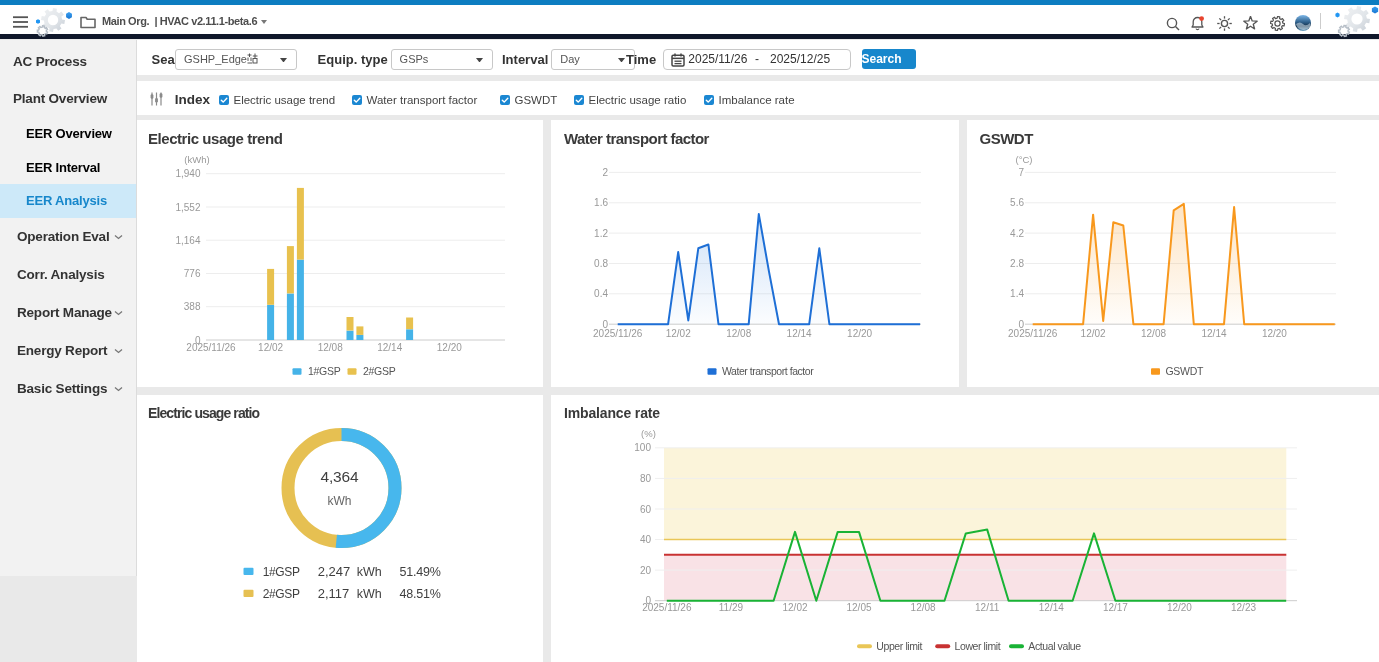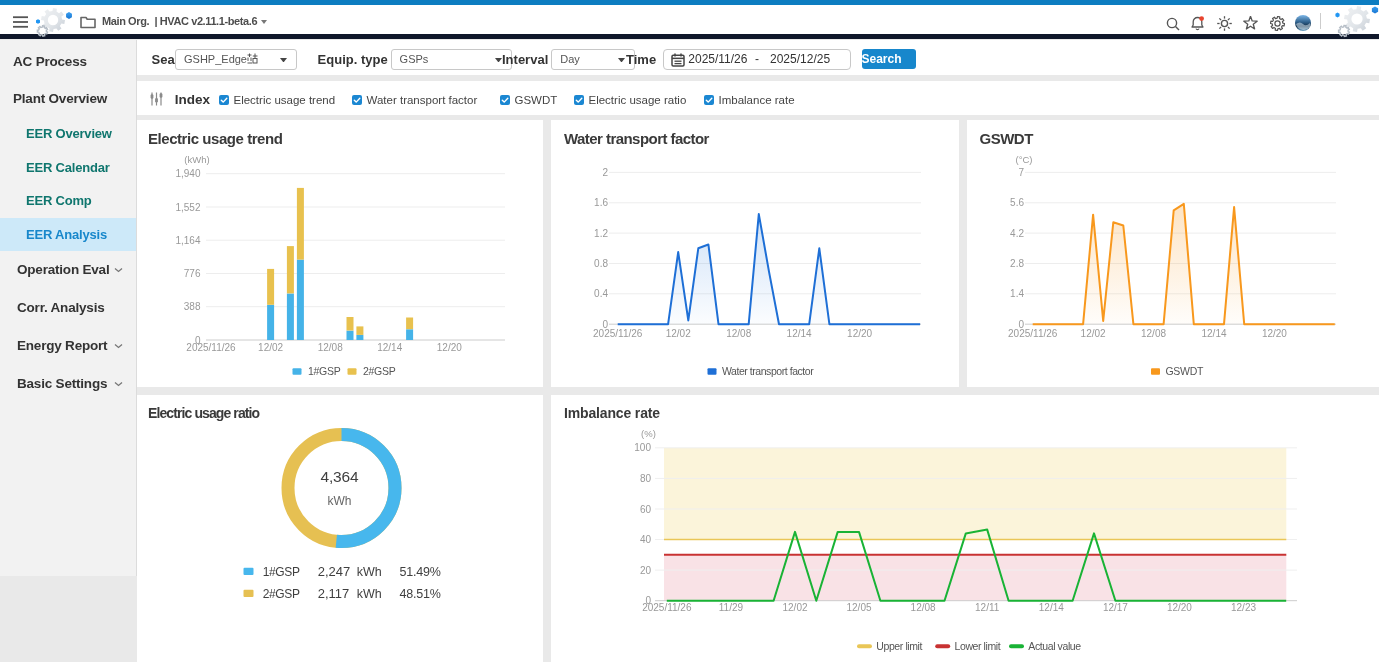--- a/index.html
+++ b/index.html
@@ -3,21 +3,21 @@
 <style>
 * { margin:0; padding:0; box-sizing:border-box; }
 html,body { width:1379px; height:662px; overflow:hidden; font-family:"Liberation Sans", sans-serif; background:#e9e9e9; }
 .abs { position:absolute; }
 .topbar { position:absolute; left:0; top:0; width:1379px; height:39px; background:#fff; border-bottom:5px solid #0f172a; }
 .topbar::before { content:""; position:absolute; left:0; top:0; width:1379px; height:5px; background:#0d7dc1; }
 .orgname { position:absolute; left:102px; top:14.5px; font-size:11px; font-weight:bold; color:#4d4d4d; letter-spacing:-0.4px; white-space:pre; }
 .sidebar { position:absolute; left:0; top:40px; width:137px; height:536px; background:#f2f2f2; border-right:1px solid #dcdcdc; }
 .mi { position:relative; height:37px; line-height:37px; padding-left:13px; font-size:13.5px; font-weight:bold; color:#333; letter-spacing:-0.2px; }
 .mi2 { height:38px; line-height:38px;padding-left:17px; }
-.si { position:relative; height:33.5px; line-height:33.5px; padding-left:26px; font-size:13px; font-weight:bold; color:#0f766e; letter-spacing:-0.2px; }
+.si { position:relative; height:33.5px; line-height:33.5px; padding-left:26px; font-size:13px; font-weight:bold; color:#000000; letter-spacing:-0.2px; }
 .si.active { background:#cde9f9; color:#1787cb; }
 .chev { position:absolute; right:13px; top:0; height:100%; display:flex; align-items:center; }
 .card { position:absolute; background:#fff; }
 .ctitle { position:absolute; left:11px; top:10px; font-size:15px; font-weight:bold; color:#3a3a3a; }
 .flabel { position:absolute; top:2px; height:35px; line-height:35px; font-size:13px; font-weight:bold; color:#333; }
 .sel { position:absolute; top:8.5px; height:21px; border:1px solid #c8c8c8; border-radius:3px; background:#fff; color:#555; }
 .sel > span:first-child { position:absolute; left:8px; top:0; line-height:19.5px; font-size:11px; white-space:pre; }
 .scaret { position:absolute; right:9px; top:7.5px; line-height:0; }
 .cbx { position:absolute; top:14px; line-height:0; }
 .cblab { position:absolute; top:1.5px; height:34px; line-height:34px; font-size:11.5px; color:#444; }
@@ -104,29 +104,33 @@
         <path d="M45.00 4.40 L48.12 6.20 L48.12 9.80 L45.00 11.60 L41.88 9.80 L41.88 6.20 Z" fill="url(#bb)"></path>
         <path d="M7.50 10.60 L9.58 11.80 L9.58 14.20 L7.50 15.40 L5.42 14.20 L5.42 11.80 Z" fill="#2196f3"></path>
       </svg></div>
 </div>
 
 <div class="sidebar">
   <div style="height:3px"></div>
   <div class="mi">AC Process</div>
   <div class="mi">Plant Overview</div>
   <div class="si">EER Overview</div>
-  <div class="si">EER Calendar</div>
-  <div class="si">EER Comp</div>
+  <div class="si">EER Interval</div>
   <div class="si active">EER Analysis</div>
   <div class="mi mi2">Operation Eval<span class="chev">
         <svg width="9" height="6" viewBox="0 0 9 6">
           <path d="M1 1.5 L4.5 4.5 L8 1.5" fill="none" stroke="#777" stroke-width="1.3"></path>
         </svg>
       </span></div>
   <div class="mi mi2">Corr. Analysis</div>
+  <div class="mi mi2">Report Manage<span class="chev">
+        <svg width="9" height="6" viewBox="0 0 9 6">
+          <path d="M1 1.5 L4.5 4.5 L8 1.5" fill="none" stroke="#777" stroke-width="1.3"></path>
+        </svg>
+      </span></div>
   <div class="mi mi2">Energy Report<span class="chev">
         <svg width="9" height="6" viewBox="0 0 9 6">
           <path d="M1 1.5 L4.5 4.5 L8 1.5" fill="none" stroke="#777" stroke-width="1.3"></path>
         </svg>
       </span></div>
   <div class="mi mi2">Basic Settings<span class="chev">
         <svg width="9" height="6" viewBox="0 0 9 6">
           <path d="M1 1.5 L4.5 4.5 L8 1.5" fill="none" stroke="#777" stroke-width="1.3"></path>
         </svg>
       </span></div>
@@ -145,21 +149,21 @@
             <line x1="8" y1="0.5" x2="8" y2="5"></line>
             <line x1="5.8" y1="3" x2="10.5" y2="3"></line>
             <rect x="6" y="5.5" width="4" height="4.5" fill="none"></rect>
           </g>
         </svg></span>
       <span class="scaret"><svg width="7" height="4.5" viewBox="0 0 7 4.5">
           <path d="M0 0 L7 0 L3.5 4.5 Z" fill="#444"></path>
         </svg></span>
     </div>
   <span class="flabel" style="left:180.6px">Equip. type</span>
-  <div class="sel" style="left:253.6px;width:121px">
+  <div class="sel" style="left:253.6px;width:102px">
       <span>GSPs</span>
       <span class="scaret"><svg width="7" height="4.5" viewBox="0 0 7 4.5">
           <path d="M0 0 L7 0 L3.5 4.5 Z" fill="#444"></path>
         </svg></span>
     </div>
   <span class="flabel" style="left:365px">Interval</span>
   <div class="sel" style="left:414.3px;width:84px">
       <span>Day</span>
       <span class="scaret"><svg width="7" height="4.5" viewBox="0 0 7 4.5">
           <path d="M0 0 L7 0 L3.5 4.5 Z" fill="#444"></path>

